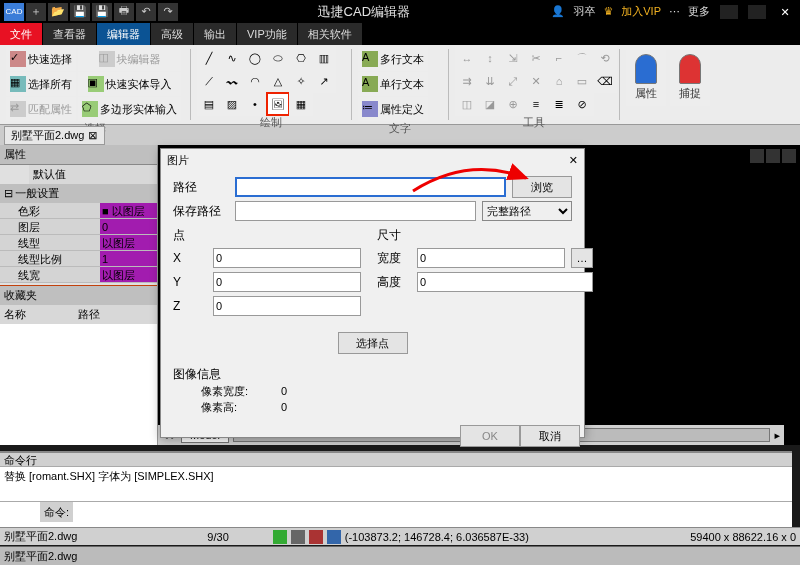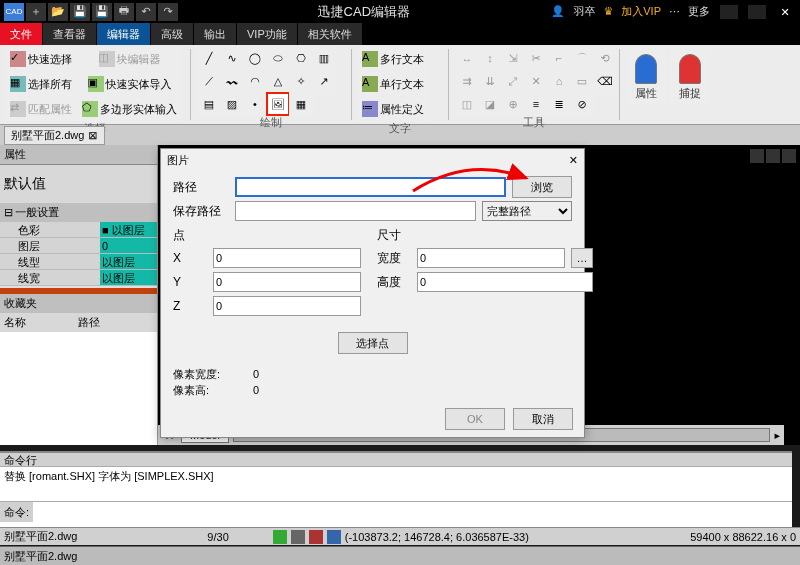--- a/index.html
+++ b/index.html
@@ -38,26 +38,26 @@
   .ico-cap.b{background:#2a6dd2;} .ico-cap.r{background:#d33;} .ico-cap.g{background:#2a6dd2;}
   
   
   .doctabs { height:20px; background:#ccc; display:flex; align-items:center; padding:0 4px;}
   .doctab { background:#e8e8e8; border:1px solid #999; padding:1px 6px; display:flex; align-items:center; gap:4px; font-size:11px;}
   
   
   .mainarea { position:relative; height:300px; display:flex; }
   .proppanel { width:158px; background:#e0e0e0; border-right:1px solid #999; display:flex; flex-direction:column;}
   .prophdr { background:#bfbfbf; padding:2px 4px; font-size:11px; border-bottom:1px solid #888;}
-  .propsub { background:#d8d8d8; padding:10px 4px; font-size:14px;}
+  .propsub { background:#d8d8d8; padding:2px 4px; font-size:11px;margin-left:29px;}
   .propgrp { background:#bfbfbf; padding:2px 4px; font-size:11px; display:flex; align-items:center; gap:2px;}
   .proprow { display:flex; font-size:11px; height:16px;}
   .propk { width:100px; padding-left:18px; background:#d4d4d4; border-bottom:1px solid #bbb; line-height:16px;}
-  .propv { flex:1; padding-left:2px; background:#14b8a6; border-bottom:1px solid #bbb; line-height:16px;}
-  .favhdr { background:#bfbfbf; padding:2px 4px; font-size:11px; border-top:6px solid #c2410c; margin-top:2px;}
+  .propv { flex:1; padding-left:2px; background:#a21caf; border-bottom:1px solid #bbb; line-height:16px;}
+  .favhdr { background:#bfbfbf; padding:2px 4px; font-size:11px; border-top:1px solid #c2410c; margin-top:2px;}
   .favcols { display:flex; background:#d8d8d8; font-size:11px; padding:2px 0;}
   .favbody { flex:1; background:#fff; }
   
   .canvas { flex:1; background:#000; position:relative; }
   .canv-ctrl { position:absolute; top:4px; right:4px; display:flex; gap:2px; }
   .canv-ctrl span{ width:14px;height:14px;background:#333;}
   .modelstrip { position:absolute; bottom:0; left:0; right:16px; height:20px; background:#d0d0d0; display:flex; align-items:center; gap:4px; padding:0 4px;}
   .hscroll{ flex:1; height:14px; background:#bbb; border:1px solid #777;}
   
   
@@ -69,35 +69,35 @@
   .dlg-input { flex:1; height:20px; border:1px solid #7a9ed8; background:#fff; padding:0 2px;}
   .dlg-btn { width:60px; height:22px; background:#e4e4e4; border:1px solid #999;}
   .dlg-group { display:flex; gap:16px; margin-top:4px;}
   .dlg-col { flex:1;}
   .dlg-col-hd { font-size:12px; margin-bottom:4px;}
   .xyz-row { display:flex; align-items:center; gap:6px; margin-bottom:4px;}
   .xyz-row label { width:34px; font-size:12px;}
   .xyz-row input { flex:1; height:20px; border:1px solid #999; padding:0 2px;}
   .sq-btn{width:22px;height:20px;background:#e4e4e4;border:1px solid #999;}
   .dlg-mid-btn{ display:block; margin:12px auto; width:70px; height:22px; background:#e4e4e4; border:1px solid #999;}
-  .info-row{ display:flex; font-size:12px; line-height:16px;}
+  .info-row{ display:flex; font-size:12px; line-height:16px;margin-left:28px;}
   .info-k{width:80px;} .info-v{width:60px;}
-  .dlg-foot{ display:flex; justify-content:flex-end; gap:8px; padding:6px 11px 0;}
+  .dlg-foot{ display:flex; justify-content:flex-end; padding:6px 4px 0;}
   .dlg-select{height:20px;border:1px solid #888;background:#efefef;}
   
   
   .arrow { position:absolute; left:408px; top:136px; width:130px; height:60px; pointer-events:none;}
   .arrow svg { width:100%; height:100%;}
   
   
   .cmdlog { position:absolute; left:0; right:8px; bottom:38px; height:76px; background:#fff; }
   .cmdlog-hd { height:16px; background:#d0d0d0; padding:0 4px; border-top:2px solid #888; border-bottom:1px solid #aaa; font-size:11px;}
   .cmdlog-body { padding:2px 4px; font-size:11px; height:34px; }
   .cmdinput { height:20px; display:flex; align-items:center; background:#fff; border-top:1px solid #aaa;}
-  .cmdinput label{padding:0 4px; font-size:11px; background:#d0d0d0; line-height:20px; height:20px;}
+  .cmdinput label{padding:0 4px; font-size:11px; background:#d0d0d0; line-height:20px; height:20px;margin-left:40px;}
   .cmdinput input{flex:1; border:none; height:18px; padding:0 2px;}
   
   
   .statusbar { position:absolute; left:0; right:0; bottom:20px; height:18px; background:#d0d0d0; display:flex; align-items:center; font-size:11px; padding:0 4px; gap:10px; border-top:1px solid #888;}
   .statusbar .mid{flex:1; display:flex; align-items:center; gap:4px;}
   .st-ico{width:14px;height:14px;background:#666;}
   .bottomdoc { position:absolute; left:0; right:0; bottom:0; height:19px; background:#bbb; border-top:1px solid #666; padding:0 4px; line-height:19px; font-size:11px;}
 </style>
 </head>
 <body>
@@ -276,20 +276,24 @@
         </div>
         <div class="proprow">
           <div class="propk">图层</div>
           <div class="propv">0</div>
         </div>
         <div class="proprow">
           <div class="propk">线型</div>
           <div class="propv">以图层</div>
         </div>
         <div class="proprow">
+          <div class="propk">线型比例</div>
+          <div class="propv">1</div>
+        </div>
+        <div class="proprow">
           <div class="propk">线宽</div>
           <div class="propv">以图层</div>
         </div>
       </div>
     <div class="favhdr">收藏夹</div>
     <div class="favcols">
       <div style="width:78px;padding-left:4px">名称</div>
       <div>路径</div>
     </div>
     <div class="favbody"></div>
@@ -350,20 +354,21 @@
             <button class="sq-btn">…</button>
           </div>
         <div class="xyz-row">
             <label>高度</label>
             <input value="0" style="">
           </div>
       </div>
     </div>
     <button class="dlg-mid-btn">选择点</button>
     <div style="margin-top:10px">
+      <div style="font-size:12px">图像信息</div>
       <div class="info-row">
           <div class="info-k">像素宽度:</div>
           <div class="info-v">0</div>
         </div>
       <div class="info-row">
           <div class="info-k">像素高:</div>
           <div class="info-v">0</div>
         </div>
     </div>
   </div>

